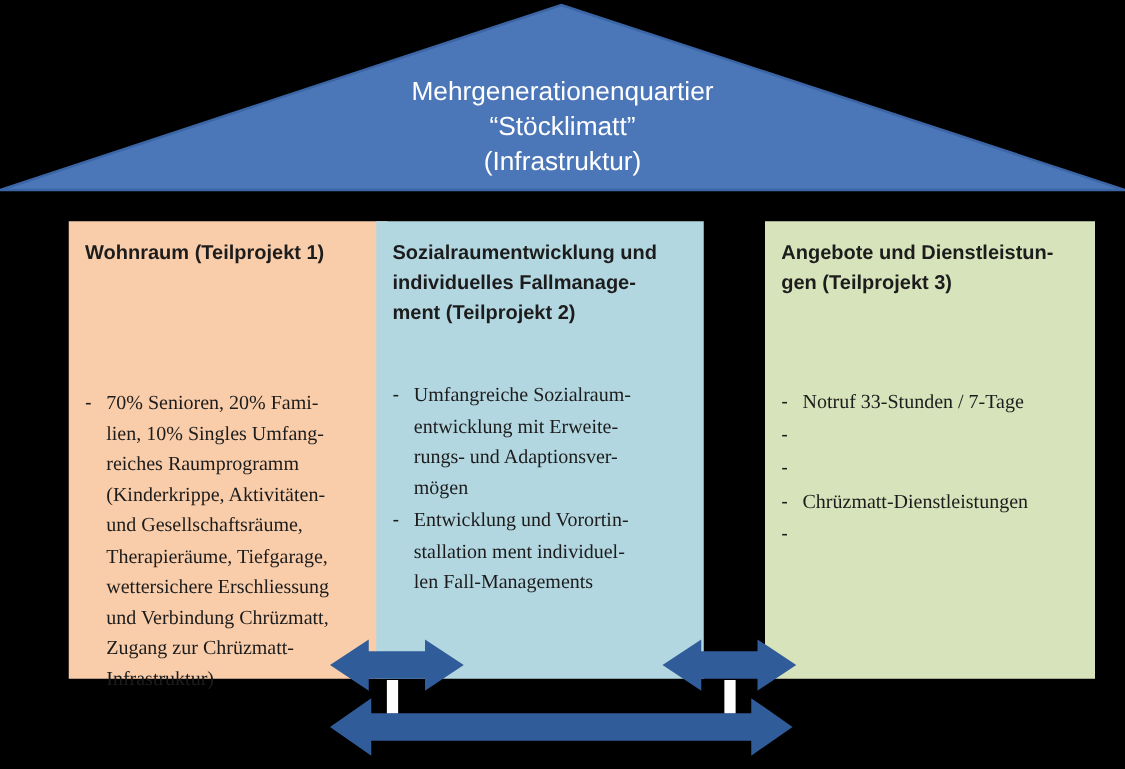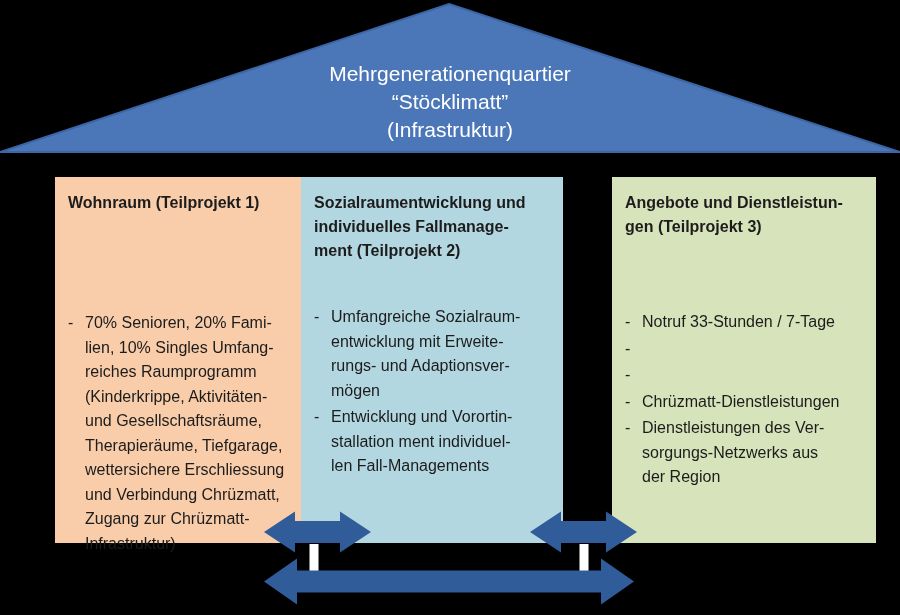--- a/index.html
+++ b/index.html
@@ -36,21 +36,21 @@
   .col-header{
     padding:14px 8px 0 13px;
     font-weight:bold;font-size:16px;line-height:24px;white-space:pre-line;
   }
   .col-body{position:absolute;left:13px;right:5px;font-size:16px;line-height:24.5px;}
   .col1 .col-body{top:134px;}
   .col2 .col-body{top:128px;}
   .col3 .col-body{top:133px;}
   .bullet{display:flex;margin-bottom:2px;}
   .bullet .dash{flex:none;width:17px;}
-  .bullet .btext{white-space:pre-line;}
+  .bullet .btext{white-space:pre-line;font-family:Liberation Serif, serif;}
   .overlay{position:absolute;top:0;left:0;z-index:5;pointer-events:none;display:block;}
   .gap-rect{fill:var(--gap-highlight);}
   .dbl-arrow{fill:var(--arrow-fill);}
 </style>
 </head>
 <body>
 
 <svg class="roof-svg" width="900" height="160" aria-hidden="true">
   <polygon class="roof" points="449,4 900,152 0,152"></polygon>
 </svg>
@@ -112,23 +112,20 @@
     </div>
     <div class="bullet">
       <span class="dash">-</span>
     </div>
     <div class="bullet">
       <span class="dash">-</span>
       <span class="btext">Chrüzmatt-Dienstleistungen</span>
     </div>
     <div class="bullet">
       <span class="dash">-</span>
-      <span class="btext">Dienstleistungen des Ver-
-sorgungs-Netzwerks aus
-der Region</span>
     </div>
   </div>
 </div>
 
 <svg class="overlay" width="900" height="615" aria-hidden="true">
   <rect class="gap-rect" x="309.5" y="544" width="9" height="27"></rect>
   <rect class="gap-rect" x="579.5" y="544" width="9" height="27"></rect>
   <path class="dbl-arrow" d="M 264,532 L 295,511.5 L 295,521 L 340,521 L 340,511.5 L 371,532 L 340,552.5 L 340,543 L 295,543 L 295,552.5 Z"></path>
   <path class="dbl-arrow" d="M 530,532 L 561,511.5 L 561,521 L 606,521 L 606,511.5 L 637,532 L 606,552.5 L 606,543 L 561,543 L 561,552.5 Z"></path>
   <path class="dbl-arrow" d="M 264,581.5 L 297,558.5 L 297,570.5 L 601,570.5 L 601,558.5 L 634,581.5 L 601,604.5 L 601,592.5 L 297,592.5 L 297,604.5 Z"></path>

